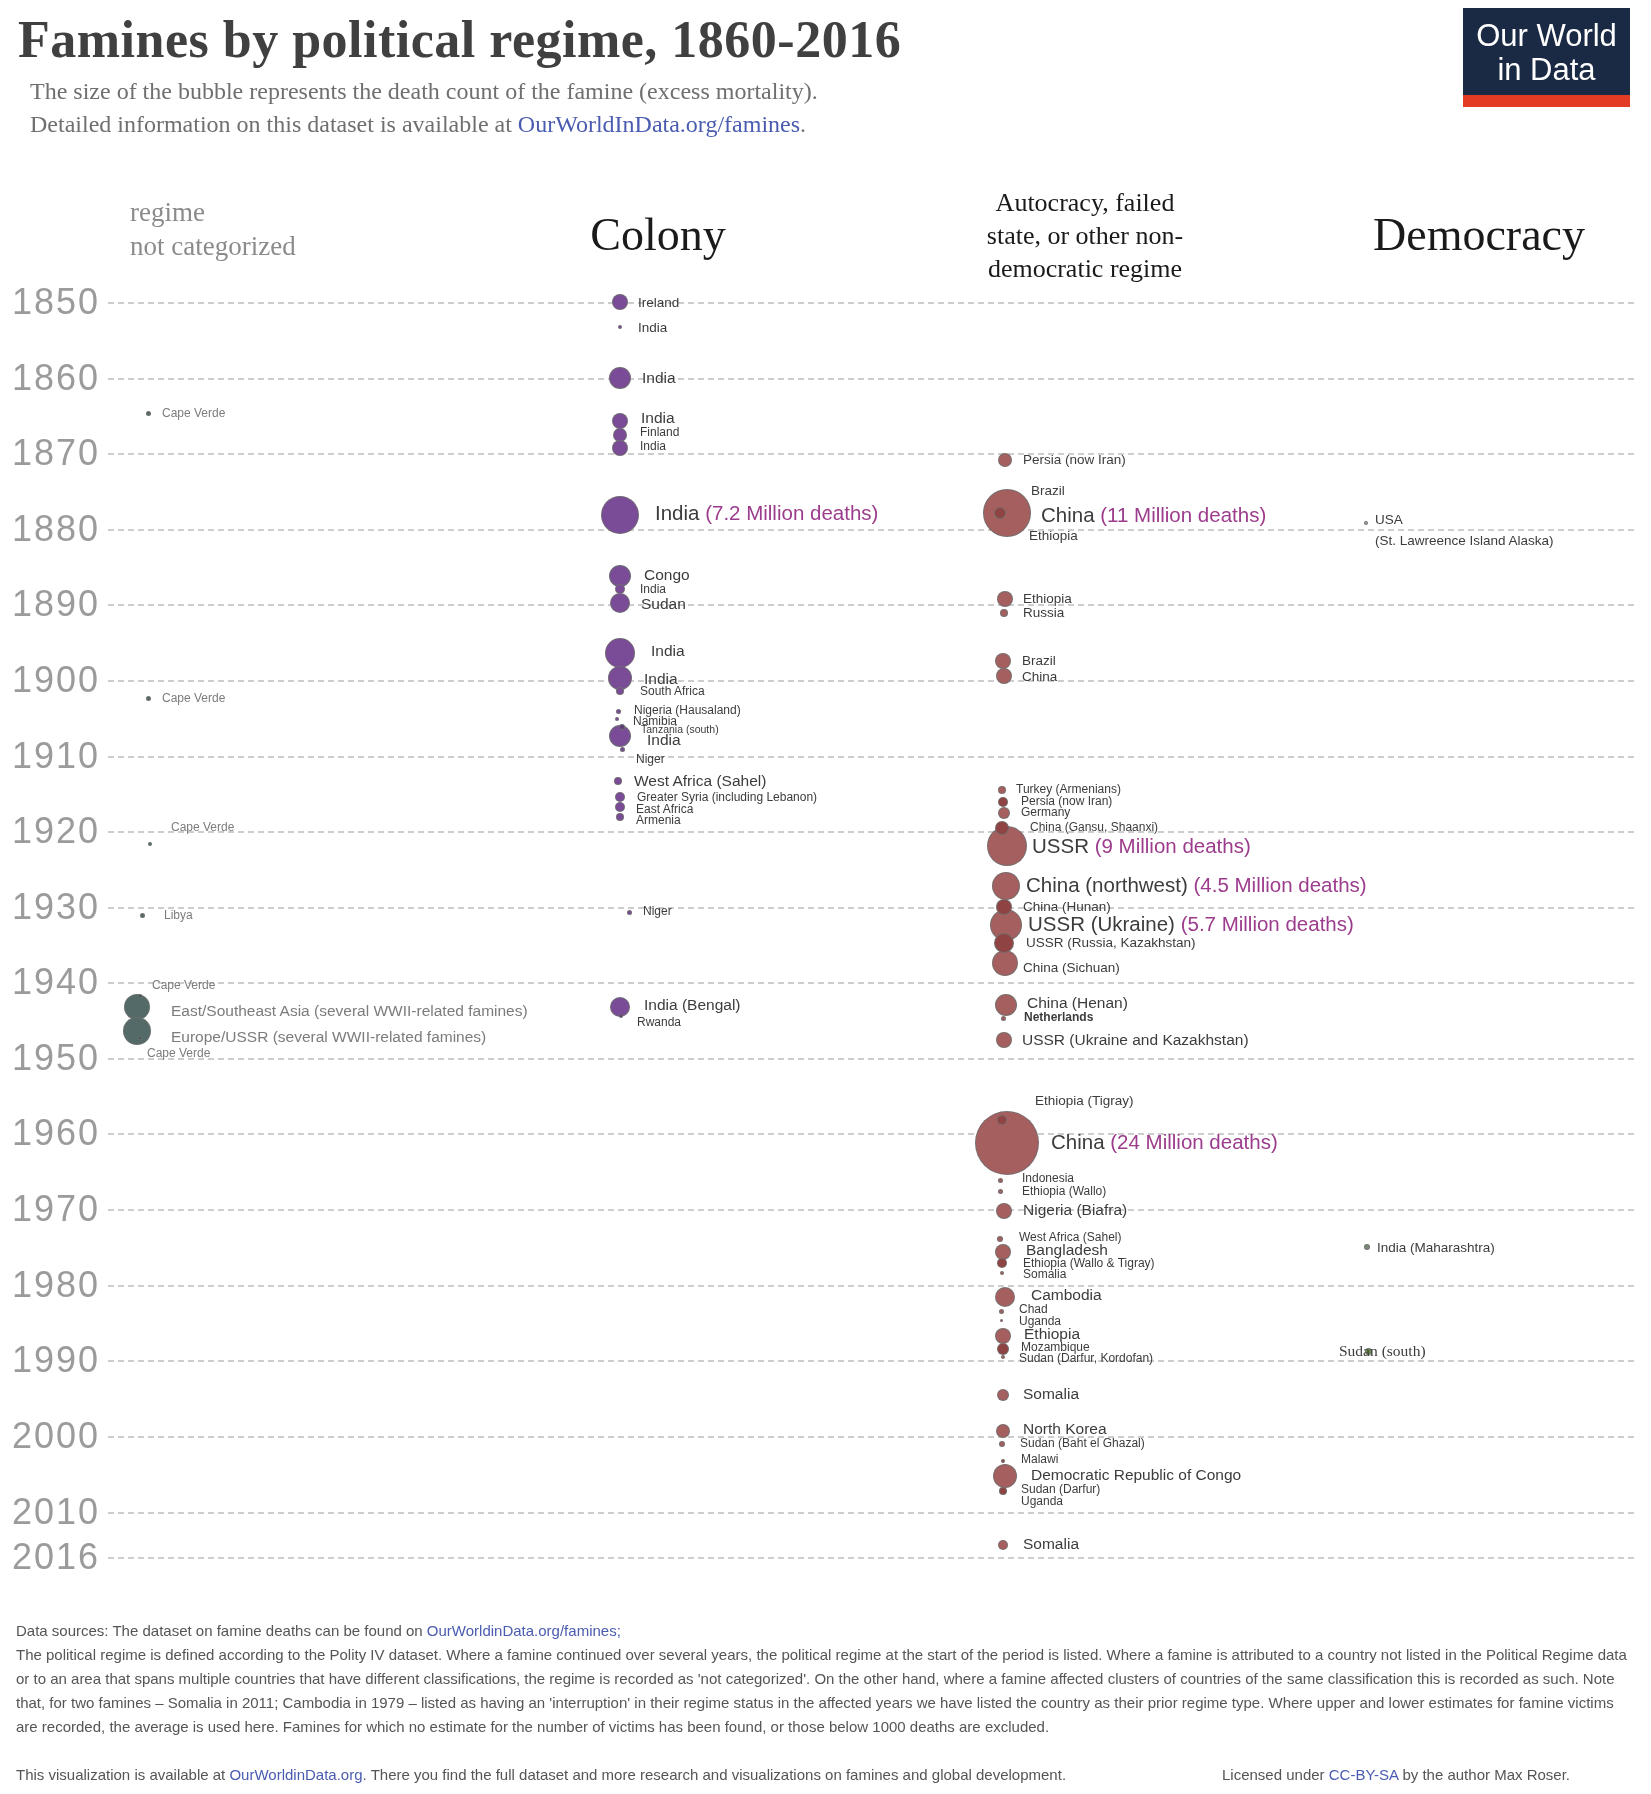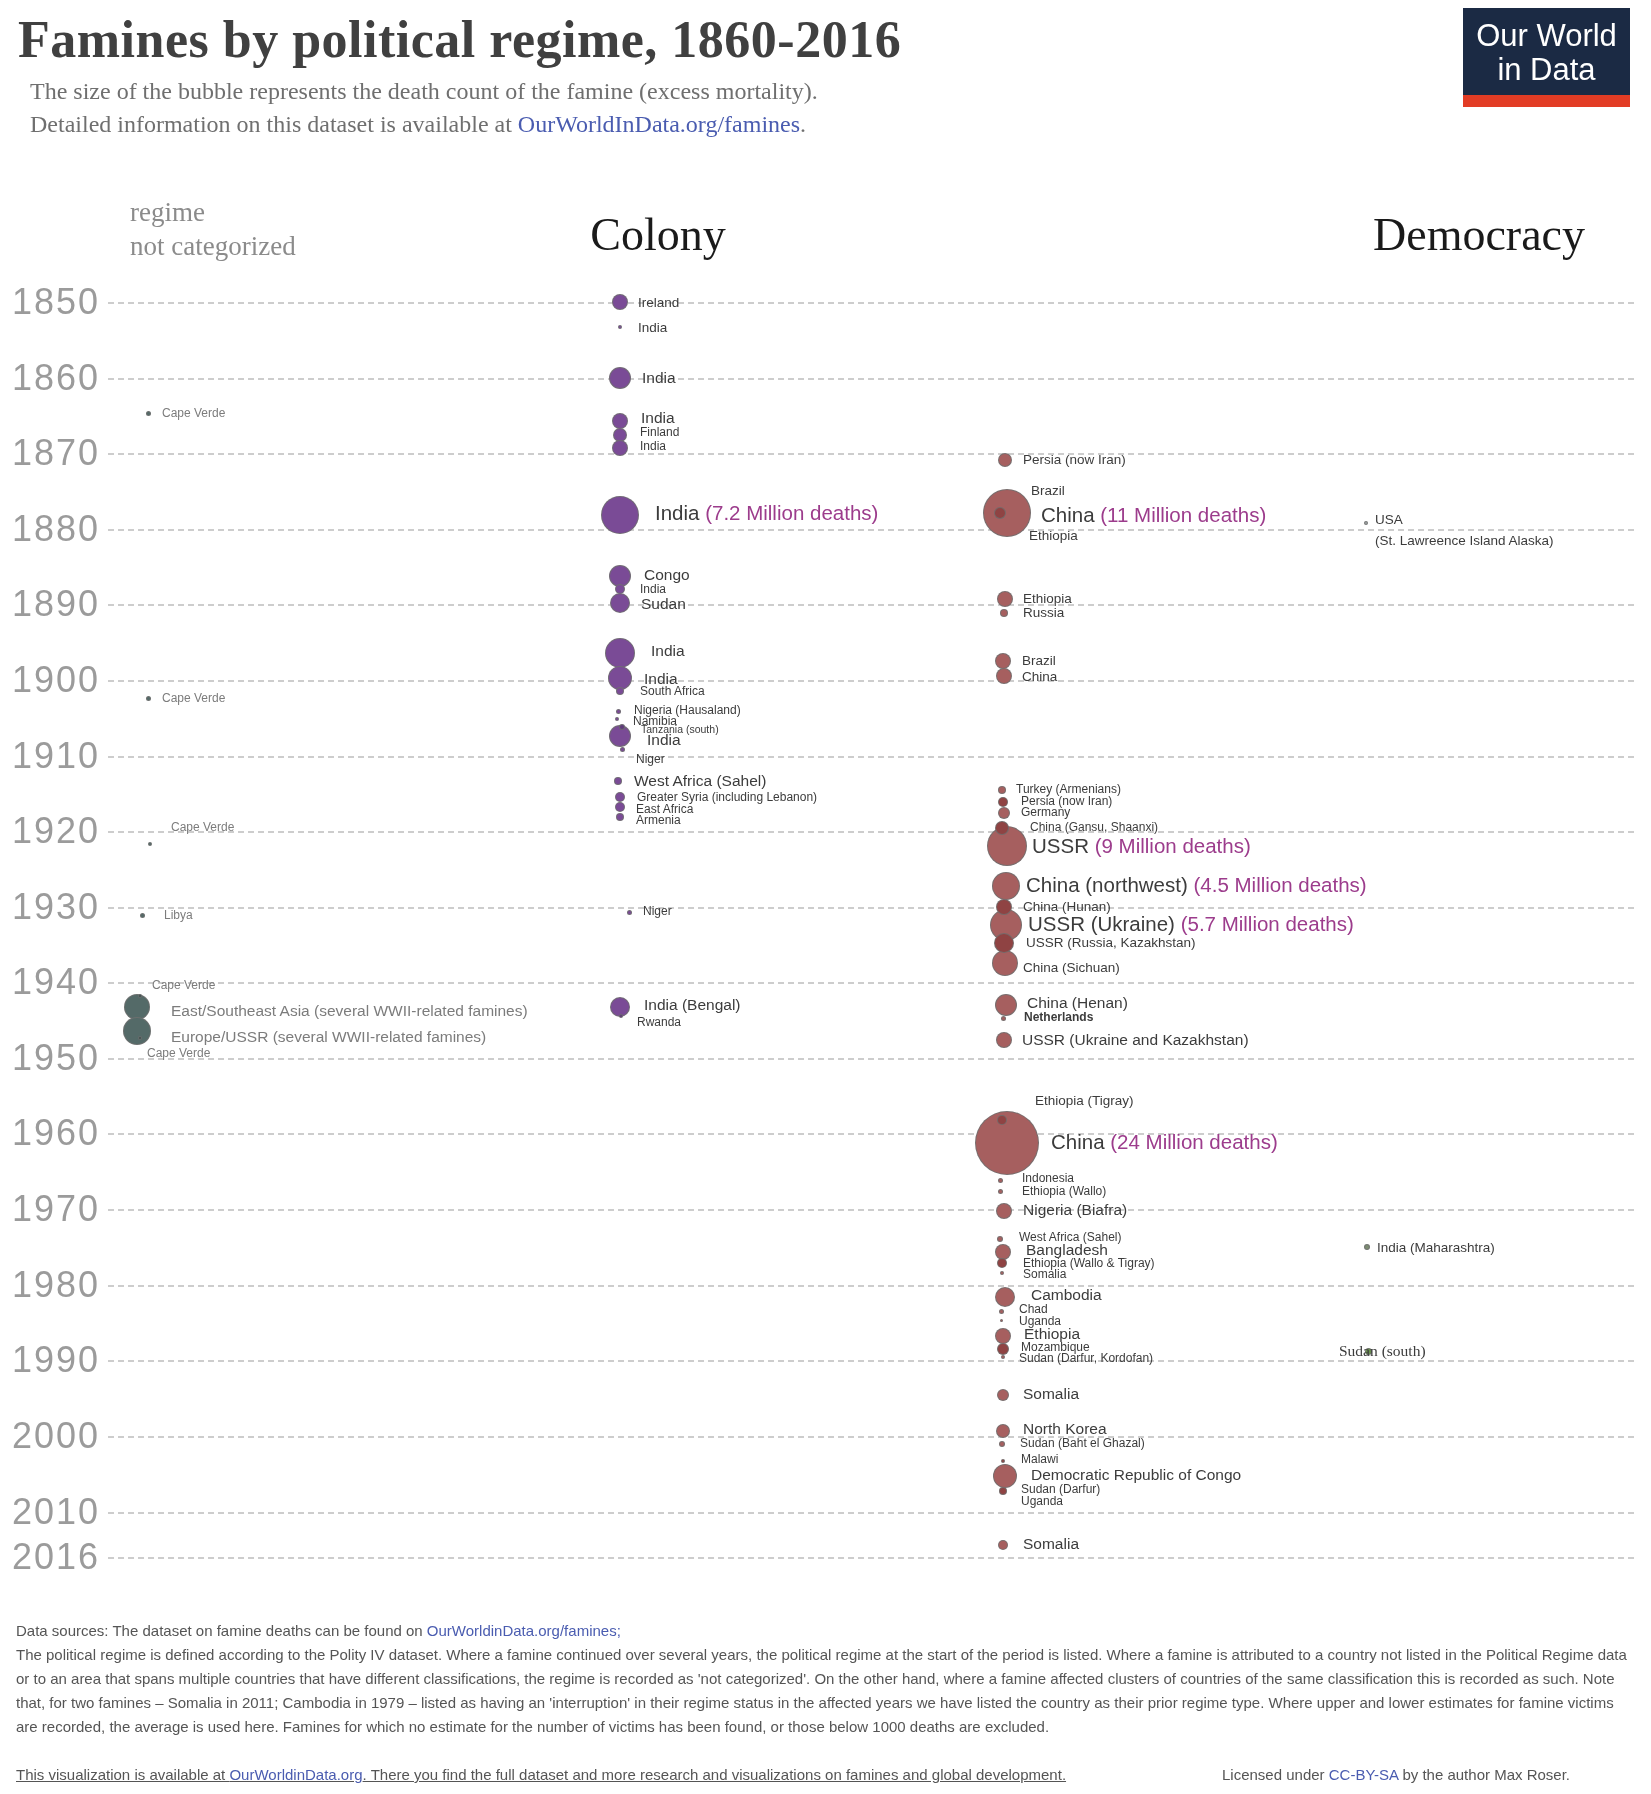--- a/index.html
+++ b/index.html
@@ -37,21 +37,21 @@
   .ptlab.small{font-size:12px;}
   .ptlab.reg{font-size:13.5px;}
   .ptlab.med{font-size:15.5px;}
   .ptlab.xlarge{font-size:20.5px;}
   .deaths{color:#9c3c8c;}
 
   
   .foot{position:absolute;color:#555;font-size:15px;}
   #f1{left:16px;top:1622px;}
   #fpara{left:16px;top:1643px;width:1620px;line-height:24px;}
-  #f2{left:16px;top:1766px;text-decoration:underline;}
+  #f2{left:16px;top:1766px;}
   #flic{position:absolute;left:1222px;top:1766px;color:#555;font-size:15px;}
 </style>
 </head>
 <body>
 <div id="stage">
 
   <div id="title" class="serif">Famines by political regime, 1860-2016</div>
   <div id="sub1" class="sub serif">The size of the bubble represents the death count of the famine (excess mortality).</div>
   <div id="sub2" class="sub serif"><span>Detailed information on this dataset is available at </span><span class="linkish">OurWorldInData.org/famines</span><span>.</span></div>
 
@@ -59,20 +59,25 @@
     <div class="l1">Our World</div>
     <div class="l2">in Data</div>
     <div class="bar"></div>
   </div>
 
   <div id="h-uncat" class="colhead serif">
     <div>regime</div>
     <div>not categorized</div>
   </div>
   <div id="h-colony" class="colhead serif">Colony</div>
+  <div id="h-auto" class="colhead serif">
+    <div>Autocracy, failed</div>
+    <div>state, or other non-</div>
+    <div>democratic regime</div>
+  </div>
   <div id="h-demo" class="colhead serif">Democracy</div>
 
   <div id="chart">
       <div class="gridline" style="top: 302px;"></div>
       <div class="yearlab" style="top: 302px;">1850</div>
       <div class="gridline" style="top: 378px;"></div>
       <div class="yearlab" style="top: 378px;">1860</div>
       <div class="gridline" style="top: 453px;"></div>
       <div class="yearlab" style="top: 453px;">1870</div>
       <div class="gridline" style="top: 529px;"></div>

